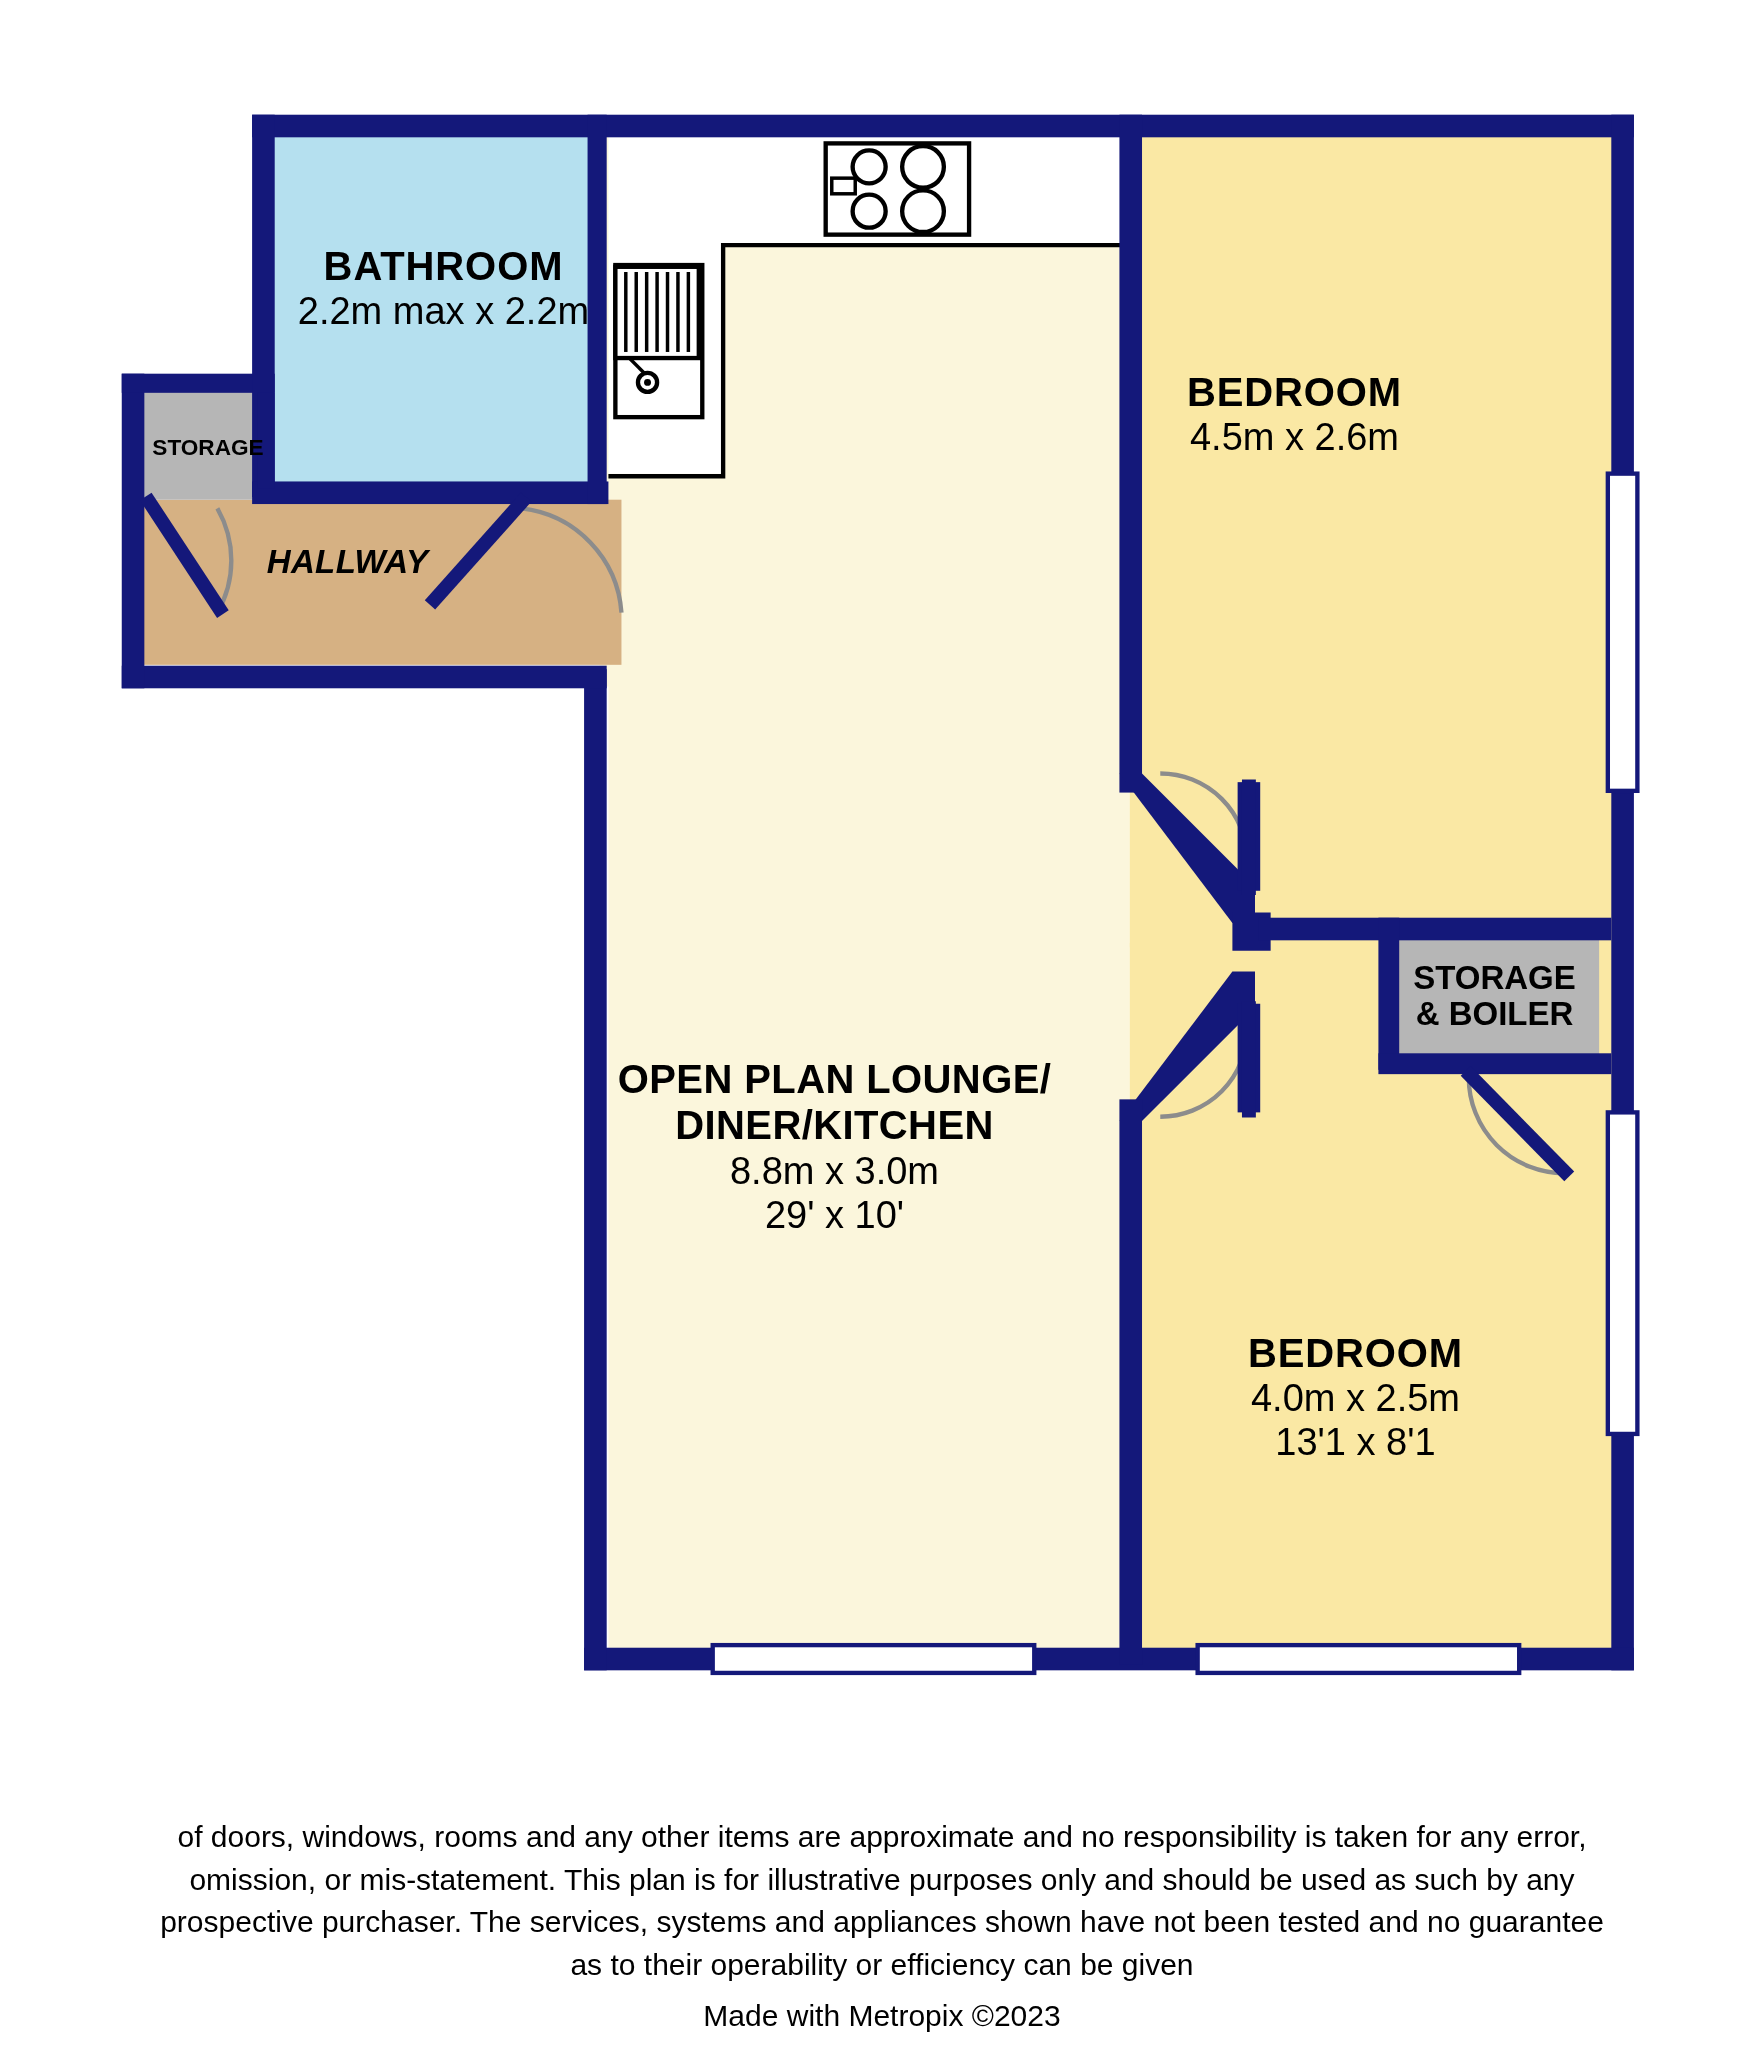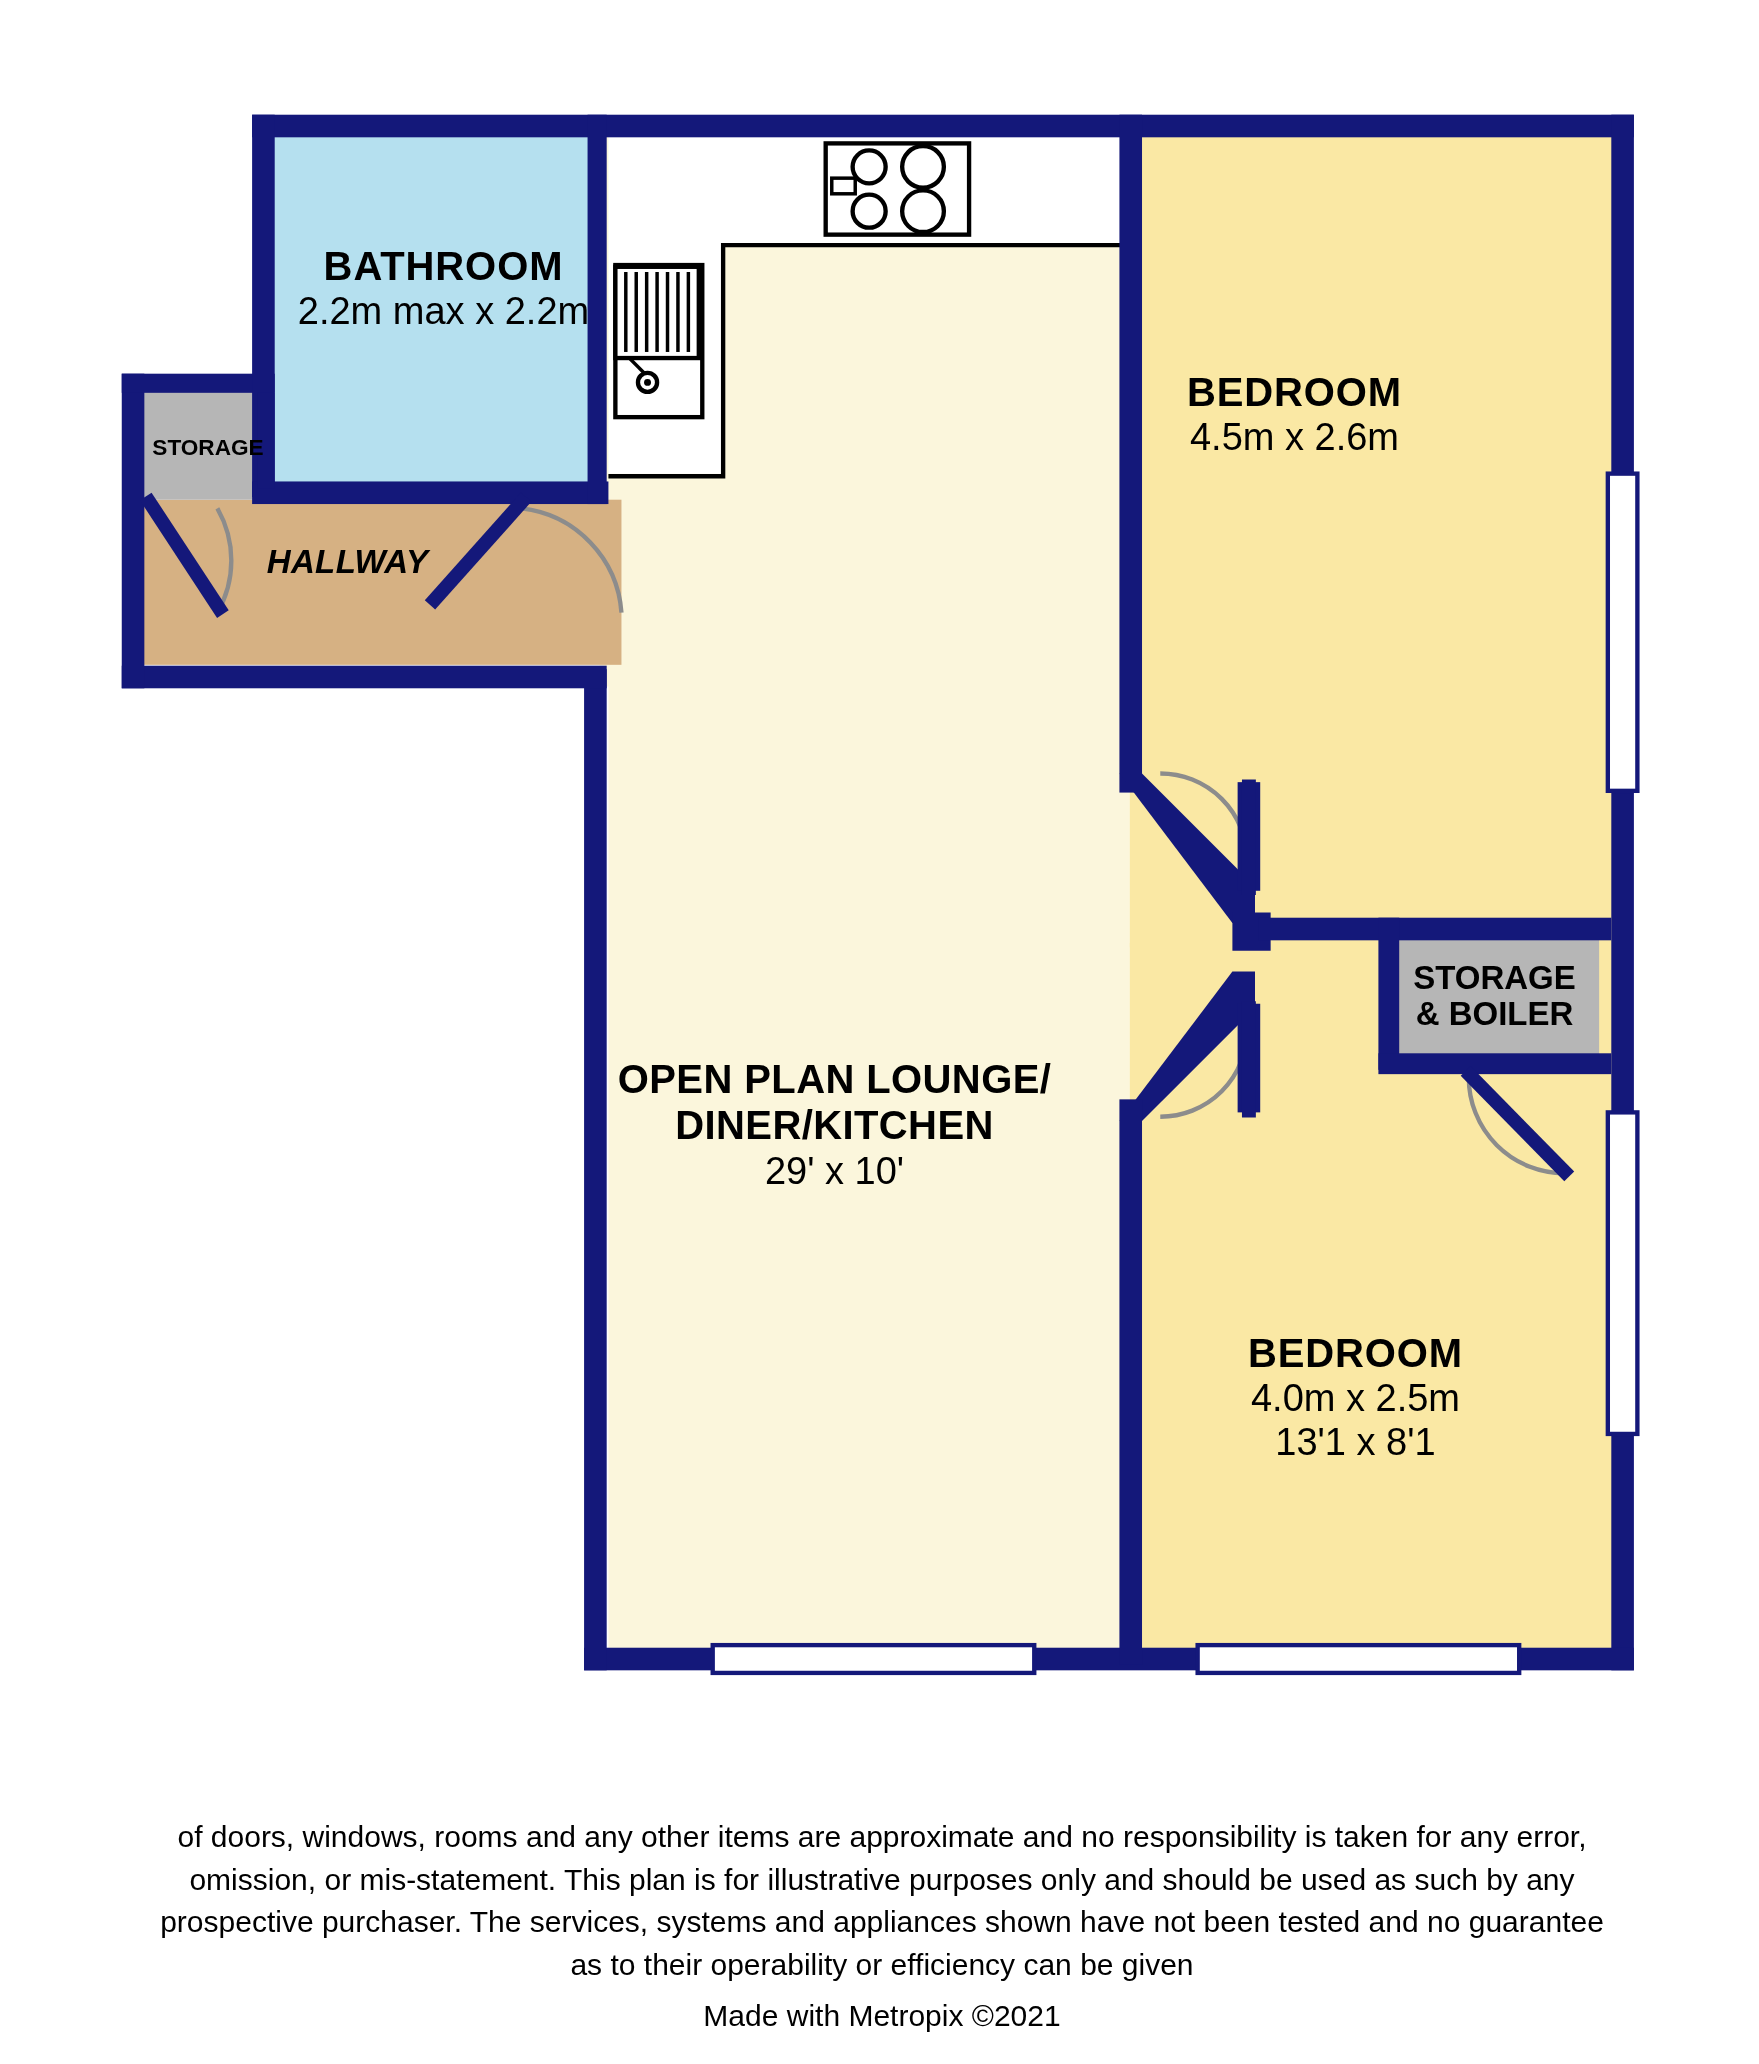--- a/index.html
+++ b/index.html
@@ -252,32 +252,33 @@
   </div>
 
   <div class="label lbl-storage-boiler">
     <span class="ln">STORAGE</span>
     <span class="ln">&amp; BOILER</span>
   </div>
 
   <div class="label lbl-open-plan">
     <span class="ln room-name">OPEN PLAN LOUNGE/</span>
     <span class="ln room-name">DINER/KITCHEN</span>
+    <span class="ln">8.8m x 3.0m</span>
     <span class="ln">29' x 10'</span>
   </div>
 
   <div class="label lbl-bed2">
     <span class="ln room-name">BEDROOM</span>
     <span class="ln">4.0m x 2.5m</span>
     <span class="ln">13'1 x 8'1</span>
   </div>
 
   <div id="disclaimer">
     <span class="ln">of doors, windows, rooms and any other items are approximate and no responsibility is taken for any error,</span>
     <span class="ln">omission, or mis-statement. This plan is for illustrative purposes only and should be used as such by any</span>
     <span class="ln">prospective purchaser. The services, systems and appliances shown have not been tested and no guarantee</span>
     <span class="ln">as to their operability or efficiency can be given</span>
   </div>
 
-  <div id="credit">Made with Metropix ©2021</div>
+  <div id="credit">Made with Metropix ©2023</div>
 
 </div>
 
 
 </body></html>

